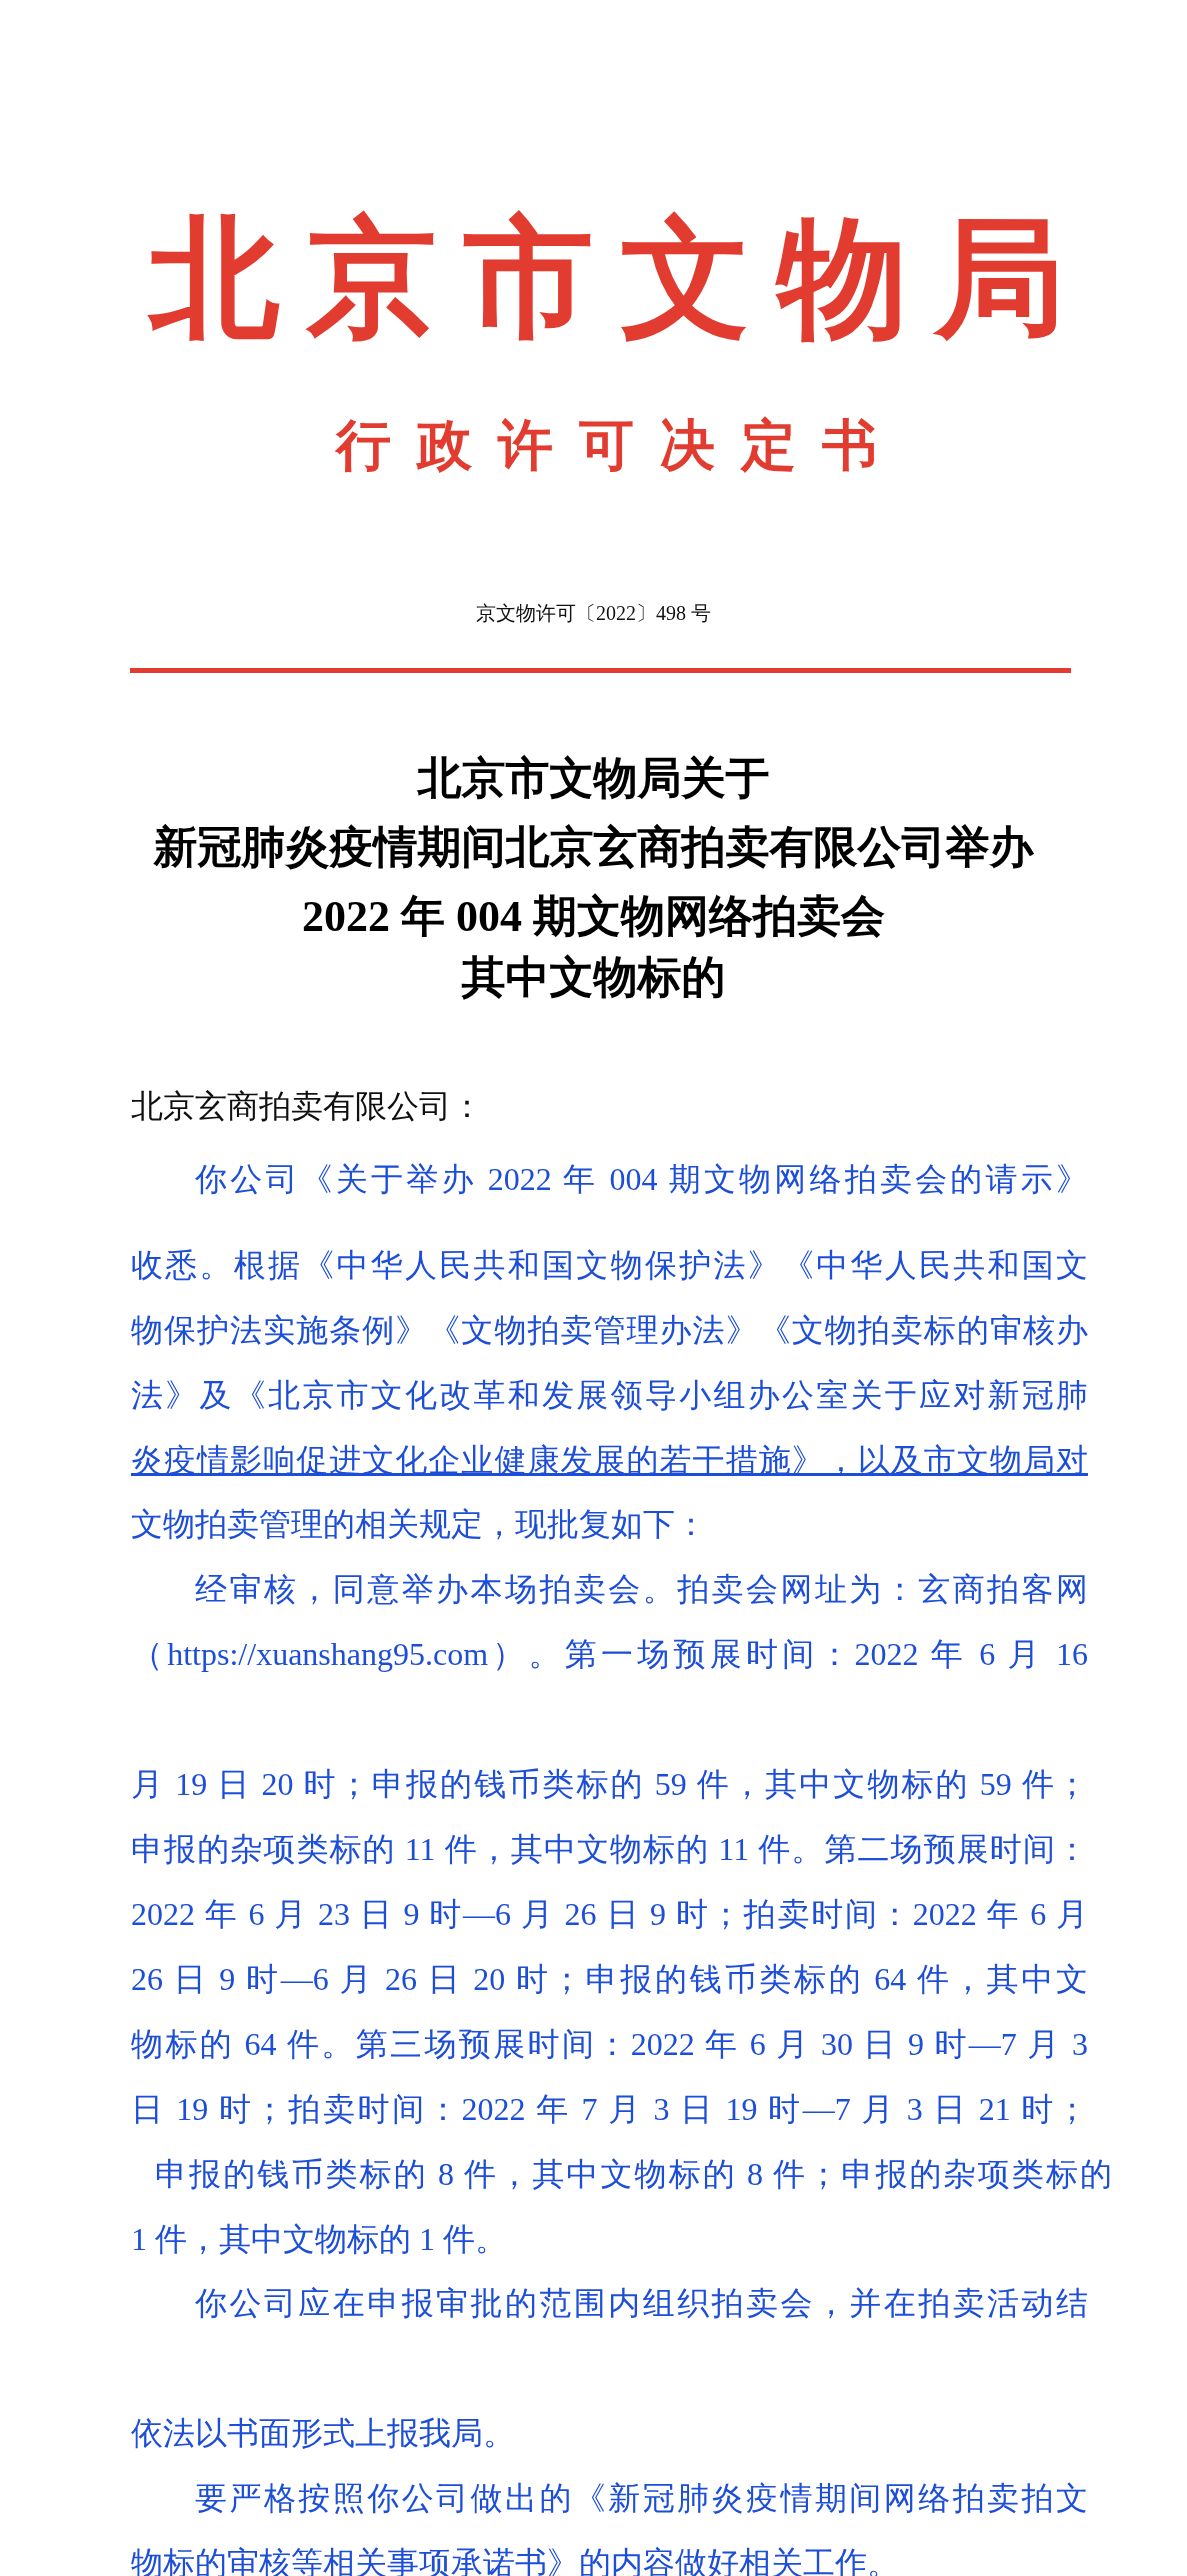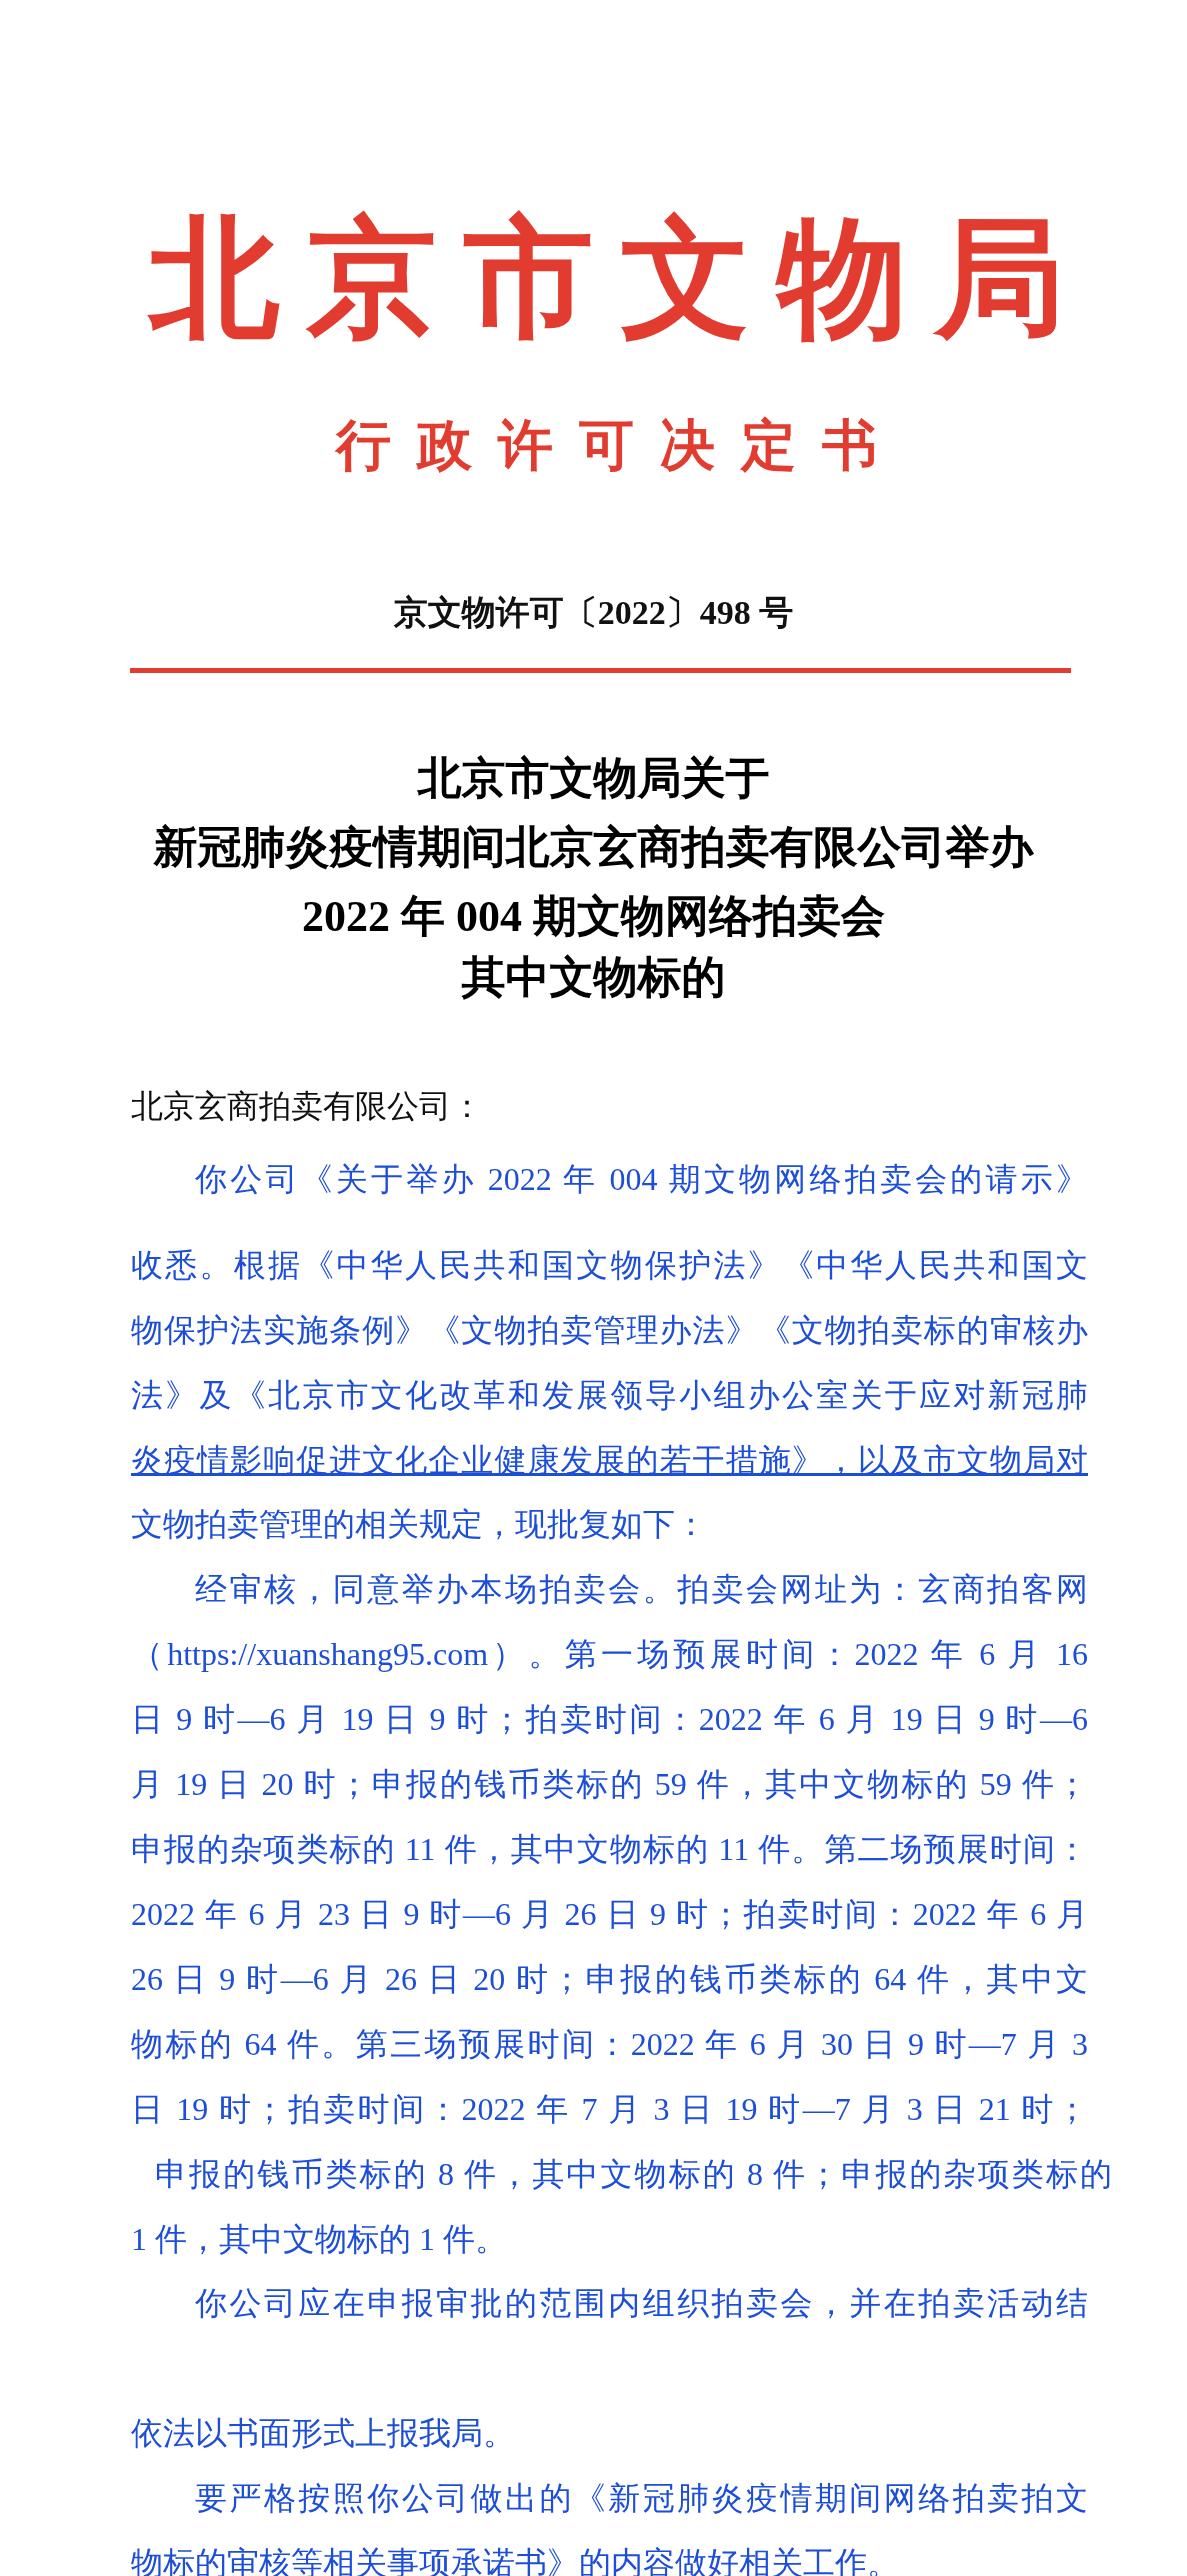--- a/index.html
+++ b/index.html
@@ -16,22 +16,22 @@
   
   #org-title{
     top:207px;font-size:130px;line-height:144px;font-weight:bold;
     color:#e23c30;letter-spacing:27px;padding-left:27px;
   }
   #doc-type{
     top:415px;font-size:55px;line-height:61px;font-weight:bold;
     color:#e23c30;letter-spacing:26px;padding-left:26px;
   }
   #doc-no{
-    top:596px;font-size:34px;line-height:34px;color:#111;
-    font-weight:bold;
+    top:596px;font-size:20px;line-height:34px;color:#111;
+    font-weight:normal;
   }
   #red-rule{
     top:668px;left:130px;width:941px;height:4.6px;background:#e23c30;
   }
   
   .title-line{
     position:absolute;left:0;width:1187px;text-align:center;
     font-size:44px;line-height:49px;font-weight:bold;color:#000000;
   }
   
@@ -65,21 +65,20 @@
 
   <div id="body-lines">
       <div class="body-line indent fill" style="top: 1161px;">你公司《关于举办 2022 年 004 期文物网络拍卖会的请示》</div>
       <div class="body-line fill" style="top: 1247px;">收悉。根据《中华人民共和国文物保护法》《中华人民共和国文</div>
       <div class="body-line fill" style="top: 1312px;">物保护法实施条例》《文物拍卖管理办法》《文物拍卖标的审核办</div>
       <div class="body-line fill" style="top: 1377px;">法》及《北京市文化改革和发展领导小组办公室关于应对新冠肺</div>
       <div class="body-line fill" style="top: 1442px; text-decoration: underline;">炎疫情影响促进文化企业健康发展的若干措施》，以及市文物局对</div>
       <div class="body-line" style="top: 1506px;">文物拍卖管理的相关规定，现批复如下：</div>
       <div class="body-line indent fill" style="top: 1571px;">经审核，同意举办本场拍卖会。拍卖会网址为：玄商拍客网</div>
       <div class="body-line fill" style="top: 1636px;">（https://xuanshang95.com）。第一场预展时间：2022 年 6 月 16</div>
-      <div class="body-line fill" style="top: 1701px;">日 9 时—6 月 19 日 9 时；拍卖时间：2022 年 6 月 19 日 9 时—6</div>
       <div class="body-line fill" style="top: 1766px;">月 19 日 20 时；申报的钱币类标的 59 件，其中文物标的 59 件；</div>
       <div class="body-line fill" style="top: 1831px;">申报的杂项类标的 11 件，其中文物标的 11 件。第二场预展时间：</div>
       <div class="body-line fill" style="top: 1896px;">2022 年 6 月 23 日 9 时—6 月 26 日 9 时；拍卖时间：2022 年 6 月</div>
       <div class="body-line fill" style="top: 1961px;">26 日 9 时—6 月 26 日 20 时；申报的钱币类标的 64 件，其中文</div>
       <div class="body-line fill" style="top: 2026px;">物标的 64 件。第三场预展时间：2022 年 6 月 30 日 9 时—7 月 3</div>
       <div class="body-line fill" style="top: 2091px;">日 19 时；拍卖时间：2022 年 7 月 3 日 19 时—7 月 3 日 21 时；</div>
       <div class="body-line fill" style="top: 2156px; margin-left: 24px;">申报的钱币类标的 8 件，其中文物标的 8 件；申报的杂项类标的</div>
       <div class="body-line" style="top: 2221px;">1 件，其中文物标的 1 件。</div>
       <div class="body-line indent fill" style="top: 2285px;">你公司应在申报审批的范围内组织拍卖会，并在拍卖活动结</div>
       <div class="body-line" style="top: 2415px;">依法以书面形式上报我局。</div>

